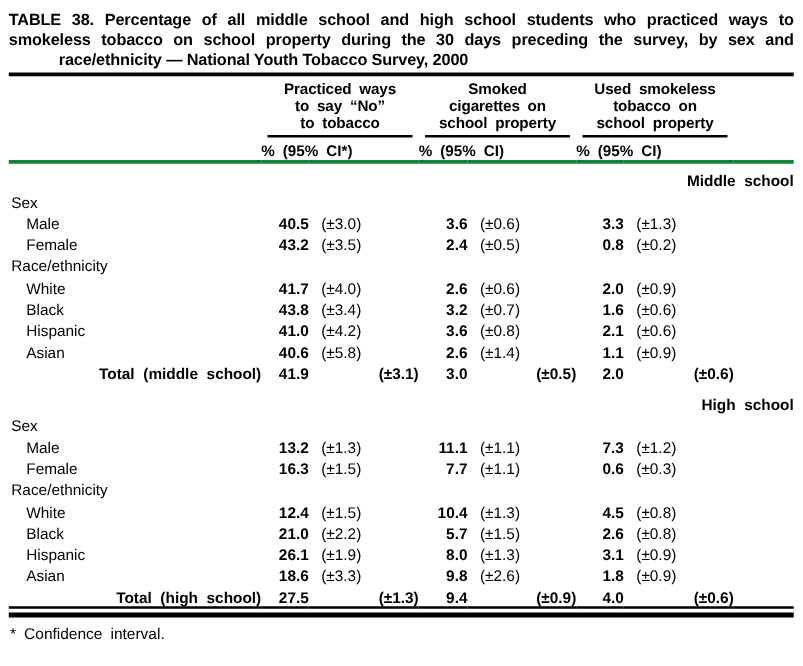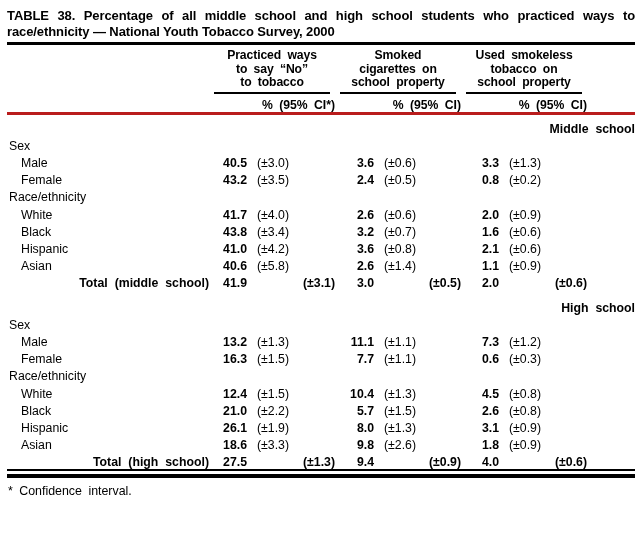--- a/index.html
+++ b/index.html
@@ -7,37 +7,37 @@
     width: 642px; height: 533px;
     background: #ffffff; color: #000000;
     font-family: "Liberation Sans", sans-serif;
     overflow: hidden;
   }
   .page { padding: 8px 7px 0 7px; width: 628px; }
 
   
   .title { font-size: 13px; font-weight: bold; line-height: 16px; letter-spacing: -0.1px; }
   .title .tline { text-align: justify; text-align-last: justify; }
-  .title .tline.last { text-align-last: left; }
+  .title .tline.last { text-align-last: left; margin-left: 40px; }
   .rule-title { height: 3px; background: #000; margin-top: 2px; }
 
   
   table.tbl { border-collapse: collapse; table-layout: fixed; width: 628px; margin-top: 4px; }
   .tbl th, .tbl td { padding: 0; vertical-align: bottom; }
 
   
   .h-span th { vertical-align: bottom; }
   .grp-in {
     font-size: 12.2px; font-weight: bold; line-height: 13.5px; text-align: center;
     word-spacing: 3px; letter-spacing: -0.1px;
     border-bottom: 2px solid #000; padding-bottom: 2px; margin: 0 5px;
   }
   .h-ci th {
-    font-size: 12.2px; font-weight: bold; text-align: right; word-spacing: 3px;
-    height: 18px; border-bottom: 3px solid #b91c1c;
+    font-size: 12.2px; font-weight: bold; text-align: left; word-spacing: 3px;
+    height: 18px; border-bottom: 3px solid #15803d;
   }
 
   
   .r td { height: 17.2px; font-size: 12.3px; line-height: 13px; word-spacing: 3.5px; white-space: nowrap; }
   .r td.lbl { text-align: left; padding-left: 2px; }
   .r.ind td.lbl { padding-left: 14px; }
   .r td.v  { text-align: right; font-weight: bold; }
   .r td.ci { text-align: left; padding-left: 10px; }
   .r.bold td { font-weight: bold; text-align: right; }
   .r.first td { padding-top: 4px; }
@@ -47,20 +47,21 @@
   .rule-bottom { height: 4px; background: #000; margin-top: 3px; }
   .footnote { font-size: 12.4px; margin-top: 6px; word-spacing: 3px; padding-left: 1px; }
 </style>
 </head>
 <body>
 
 <div class="page">
 
   <div class="title">
     <div class="tline">TABLE 38. Percentage of all middle school and high school students who practiced ways to</div>
+    <div class="tline">smokeless tobacco on school property during the 30 days preceding the survey, by sex and</div>
     <div class="tline last">race/ethnicity — National Youth Tobacco Survey, 2000</div>
   </div>
 
   <div class="rule-title"></div>
 
   <table class="tbl">
     <colgroup>
       <col style="width:202px">
         <col style="width:38px">
         <col style="width:88px">

